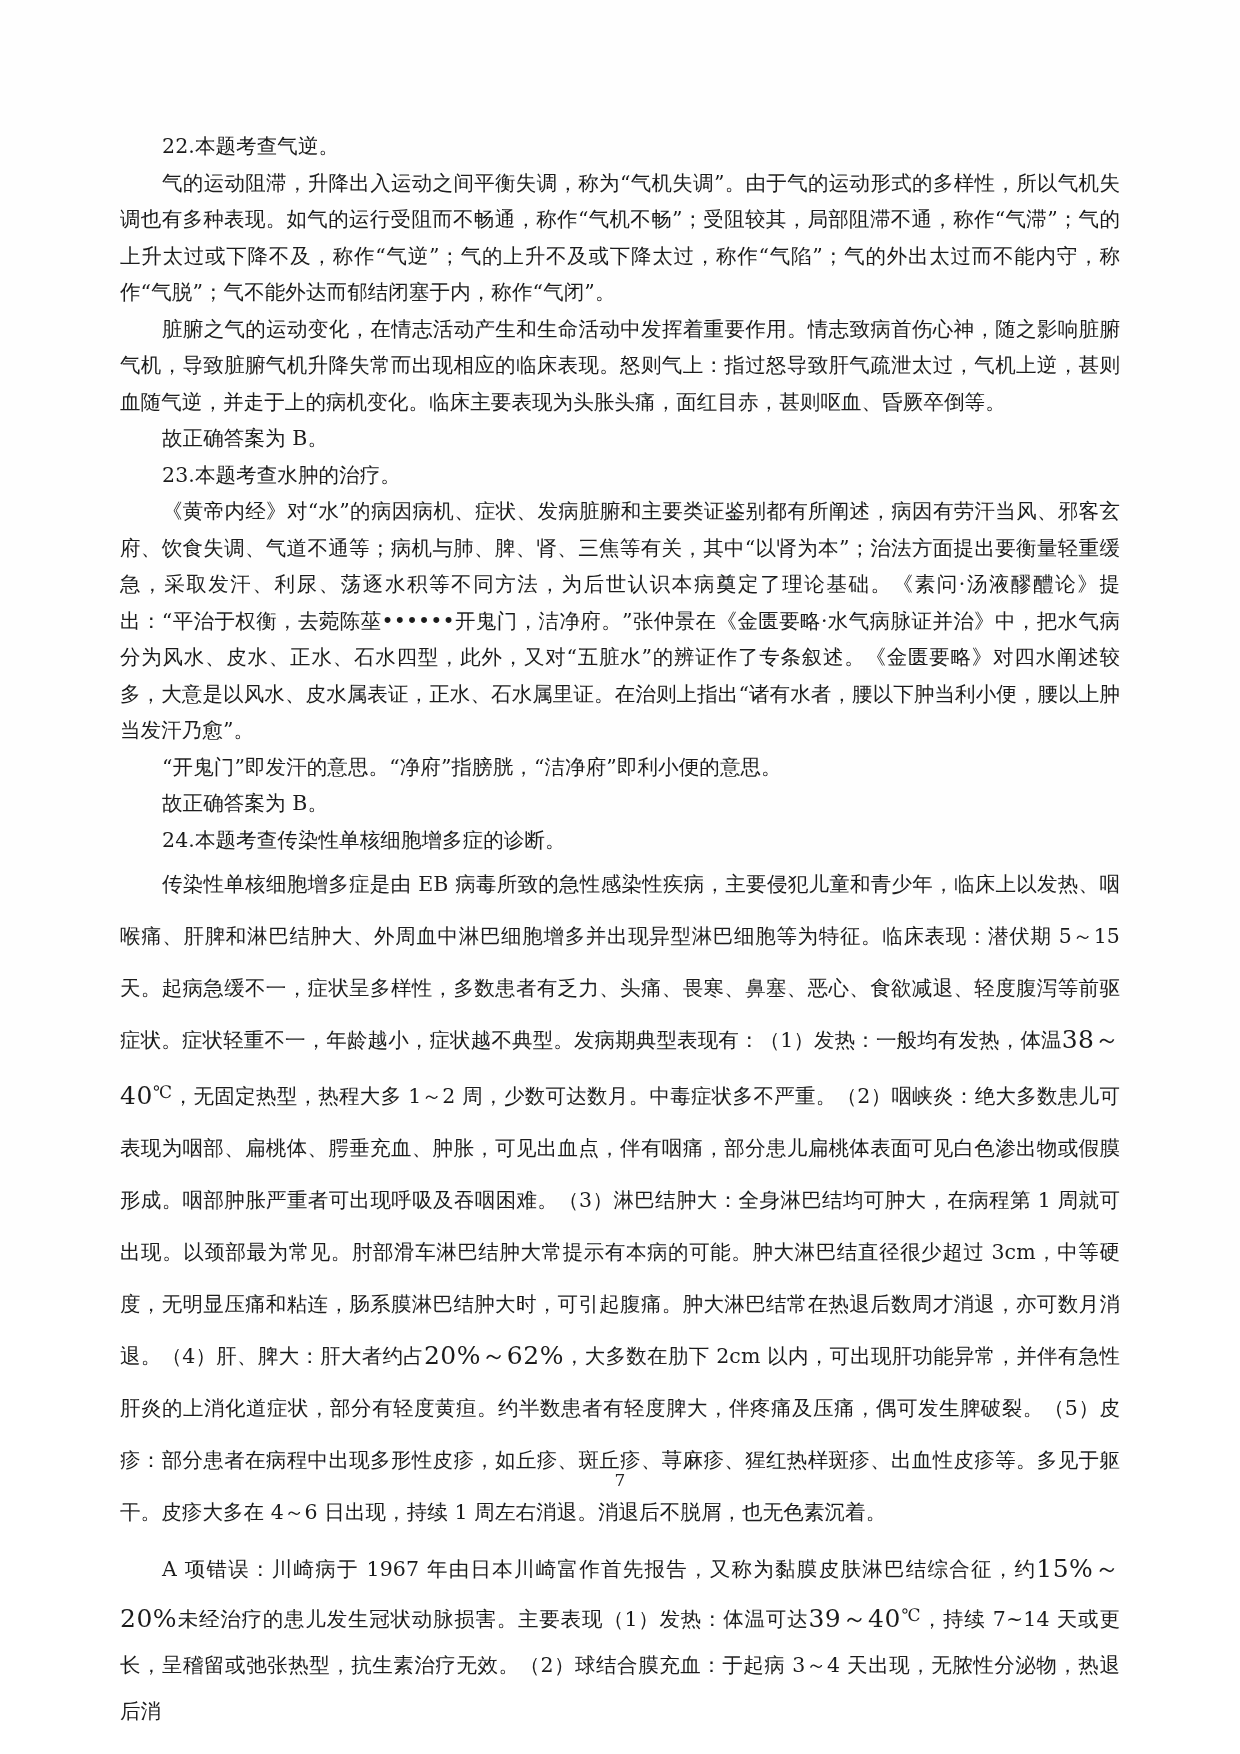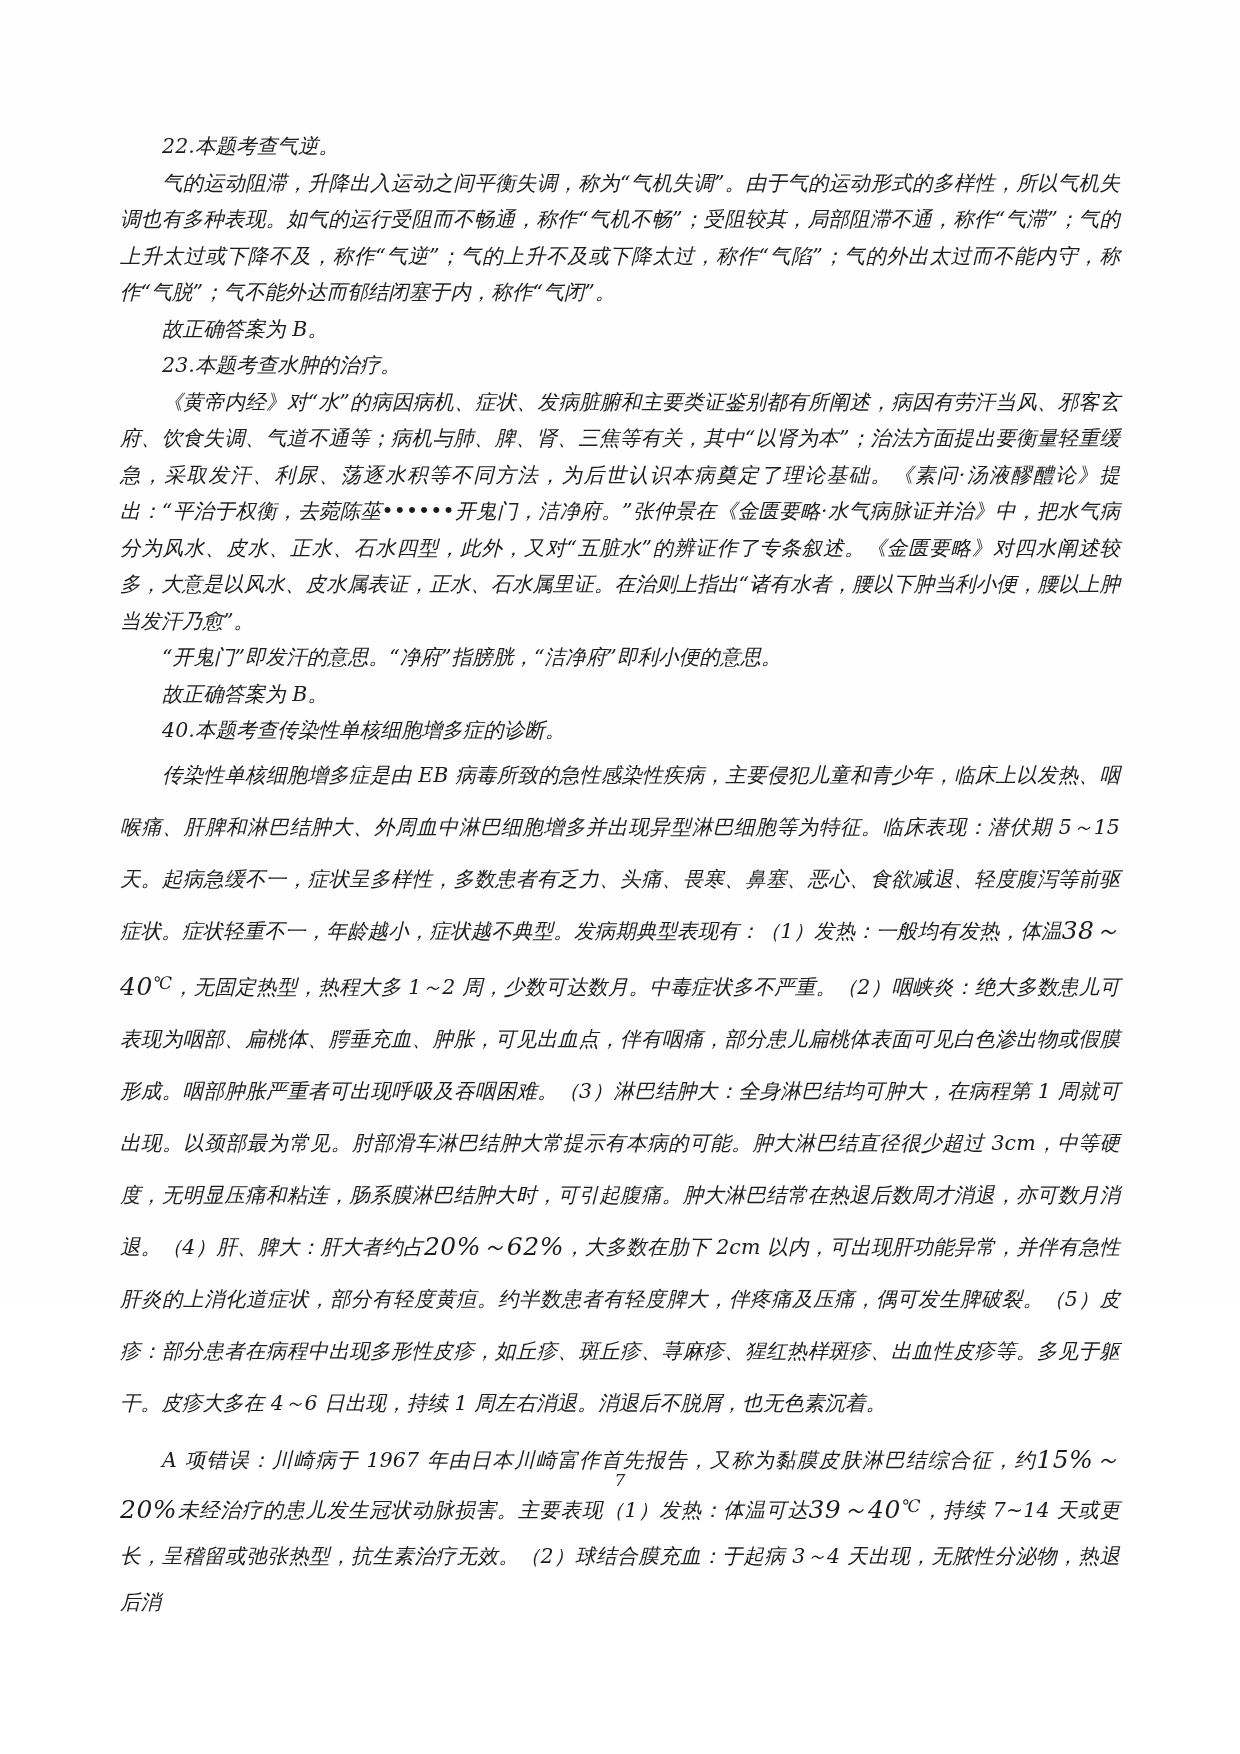--- a/index.html
+++ b/index.html
@@ -14,21 +14,20 @@
     color: #1a1a1a;
     position: relative;
     overflow: hidden;
   }
   .page {
     position: absolute;
     top: 0; left: 0;
     width: 1240px;
     height: 1300px;
     background: #fefefe;
-    font-style: italic;
   }
   .content {
     position: absolute;
     left: 120px;
     top: 128px;
     width: 1000px;
   }
   
   .p {
     font-size: 20.5px;
@@ -72,28 +71,29 @@
   }
 </style>
 </head>
 <body>
 
 <div class="page">
   <div class="content">
 
     <p class="p indent">22.本题考查气逆。</p>
     <p class="p indent">气的运动阻滞，升降出入运动之间平衡失调，称为“气机失调”。由于气的运动形式的多样性，所以气机失调也有多种表现。如气的运行受阻而不畅通，称作“气机不畅”；受阻较其，局部阻滞不通，称作“气滞”；气的上升太过或下降不及，称作“气逆”；气的上升不及或下降太过，称作“气陷”；气的外出太过而不能内守，称作“气脱”；气不能外达而郁结闭塞于内，称作“气闭”。</p>
+    <p class="p indent">脏腑之气的运动变化，在情志活动产生和生命活动中发挥着重要作用。情志致病首伤心神，随之影响脏腑气机，导致脏腑气机升降失常而出现相应的临床表现。怒则气上：指过怒导致肝气疏泄太过，气机上逆，甚则血随气逆，并走于上的病机变化。临床主要表现为头胀头痛，面红目赤，甚则呕血、昏厥卒倒等。</p>
     <p class="p indent">故正确答案为 B。</p>
 
     <p class="p indent">23.本题考查水肿的治疗。</p>
     <p class="p indent">《黄帝内经》对“水”的病因病机、症状、发病脏腑和主要类证鉴别都有所阐述，病因有劳汗当风、邪客玄府、饮食失调、气道不通等；病机与肺、脾、肾、三焦等有关，其中“以肾为本”；治法方面提出要衡量轻重缓急，采取发汗、利尿、荡逐水积等不同方法，为后世认识本病奠定了理论基础。《素问·汤液醪醴论》提出：“平治于权衡，去菀陈莝••••••开鬼门，洁净府。”张仲景在《金匮要略·水气病脉证并治》中，把水气病分为风水、皮水、正水、石水四型，此外，又对“五脏水”的辨证作了专条叙述。《金匮要略》对四水阐述较多，大意是以风水、皮水属表证，正水、石水属里证。在治则上指出“诸有水者，腰以下肿当利小便，腰以上肿当发汗乃愈”。</p>
     <p class="p indent">“开鬼门”即发汗的意思。“净府”指膀胱，“洁净府”即利小便的意思。</p>
     <p class="p indent">故正确答案为 B。</p>
 
-    <p class="p indent">40.本题考查传染性单核细胞增多症的诊断。</p>
+    <p class="p indent">24.本题考查传染性单核细胞增多症的诊断。</p>
 
     <p class="p indent loose"><span>传染性单核细胞增多症是由 EB 病毒所致的急性感染性疾病，主要侵犯儿童和青少年，临床上以发热、咽喉痛、肝脾和淋巴结肿大、外周血中淋巴细胞增多并出现异型淋巴细胞等为特征。临床表现：潜伏期 5～15 天。起病急缓不一，症状呈多样性，多数患者有乏力、头痛、畏寒、鼻塞、恶心、食欲减退、轻度腹泻等前驱症状。症状轻重不一，年龄越小，症状越不典型。发病期典型表现有：（1）发热：一般均有发热，体温</span><span class="mathnum"><span>38～40</span><span class="deg">℃</span></span><span>，无固定热型，热程大多 1～2 周，少数可达数月。中毒症状多不严重。（2）咽峡炎：绝大多数患儿可表现为咽部、扁桃体、腭垂充血、肿胀，可见出血点，伴有咽痛，部分患儿扁桃体表面可见白色渗出物或假膜形成。咽部肿胀严重者可出现呼吸及吞咽困难。（3）淋巴结肿大：全身淋巴结均可肿大，在病程第 1 周就可出现。以颈部最为常见。肘部滑车淋巴结肿大常提示有本病的可能。肿大淋巴结直径很少超过 3cm，中等硬度，无明显压痛和粘连，肠系膜淋巴结肿大时，可引起腹痛。肿大淋巴结常在热退后数周才消退，亦可数月消退。（4）肝、脾大：肝大者约占</span><span class="mathnum">20%～62%</span><span>，大多数在肋下 2cm 以内，可出现肝功能异常，并伴有急性肝炎的上消化道症状，部分有轻度黄疸。约半数患者有轻度脾大，伴疼痛及压痛，偶可发生脾破裂。（5）皮疹：部分患者在病程中出现多形性皮疹，如丘疹、斑丘疹、荨麻疹、猩红热样斑疹、出血性皮疹等。多见于躯干。皮疹大多在 4～6 日出现，持续 1 周左右消退。消退后不脱屑，也无色素沉着。</span></p>
 
 
     <div class="gapline"></div>
 
     <p class="p indent looser"><span>A 项错误：川崎病于 1967 年由日本川崎富作首先报告，又称为黏膜皮肤淋巴结综合征，约</span><span class="mathnum">15%～20%</span><span>未经治疗的患儿发生冠状动脉损害。主要表现（1）发热：体温可达</span><span class="mathnum"><span>39～40</span><span class="deg">℃</span></span><span>，持续 7~14 天或更长，呈稽留或弛张热型，抗生素治疗无效。（2）球结合膜充血：于起病 3～4 天出现，无脓性分泌物，热退后消</span></p>
 
   </div>
 

